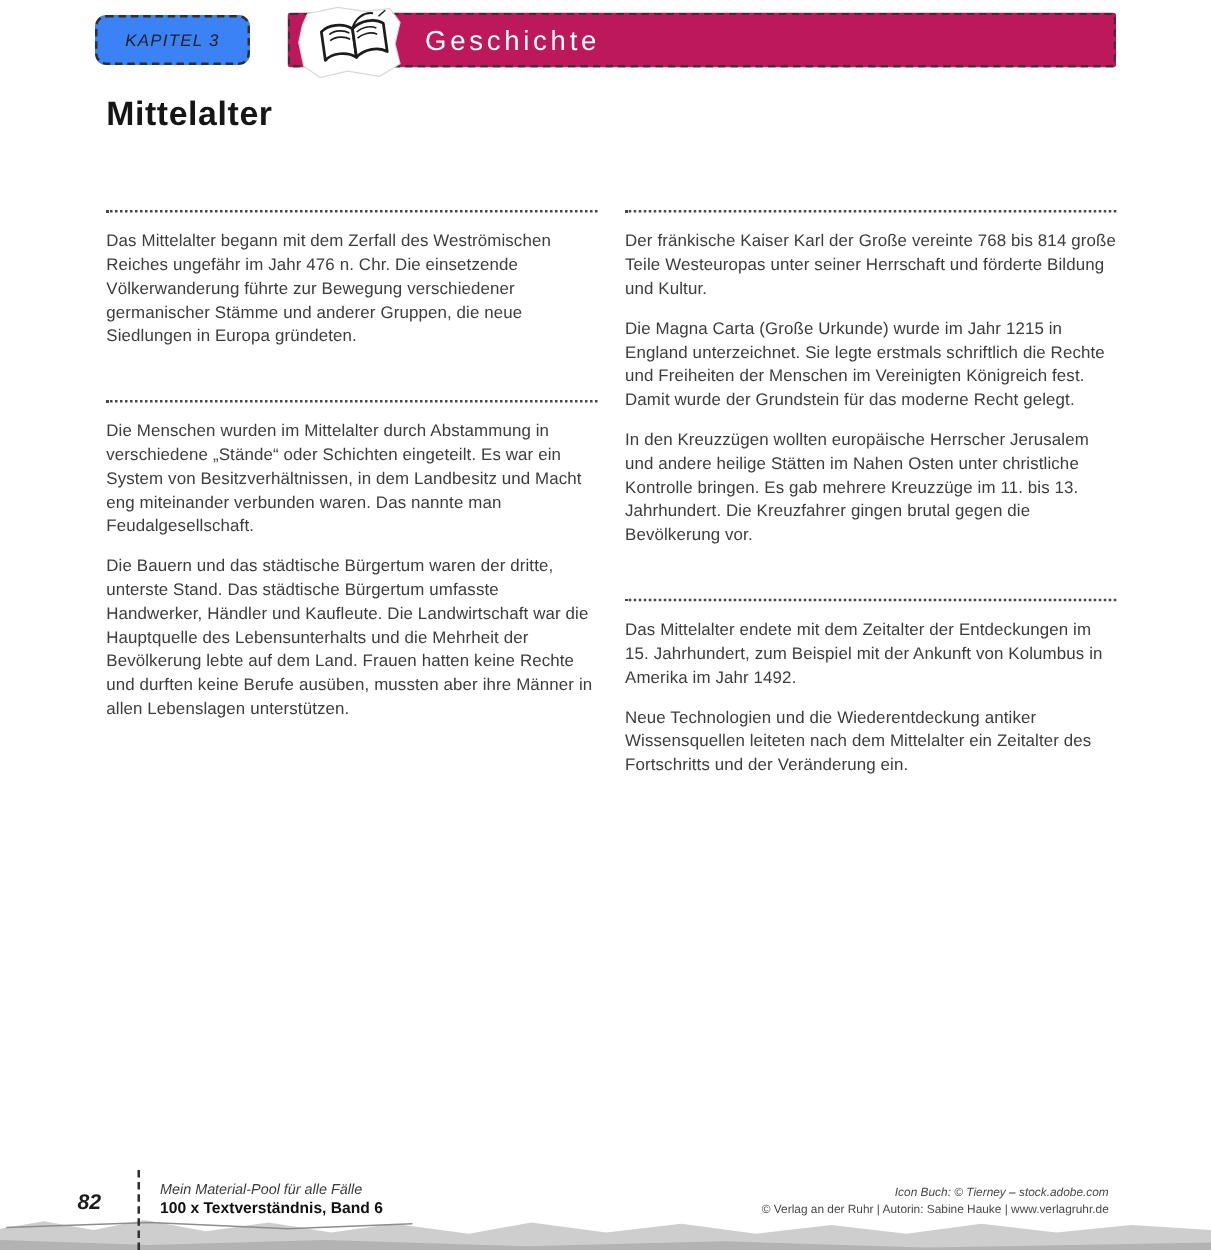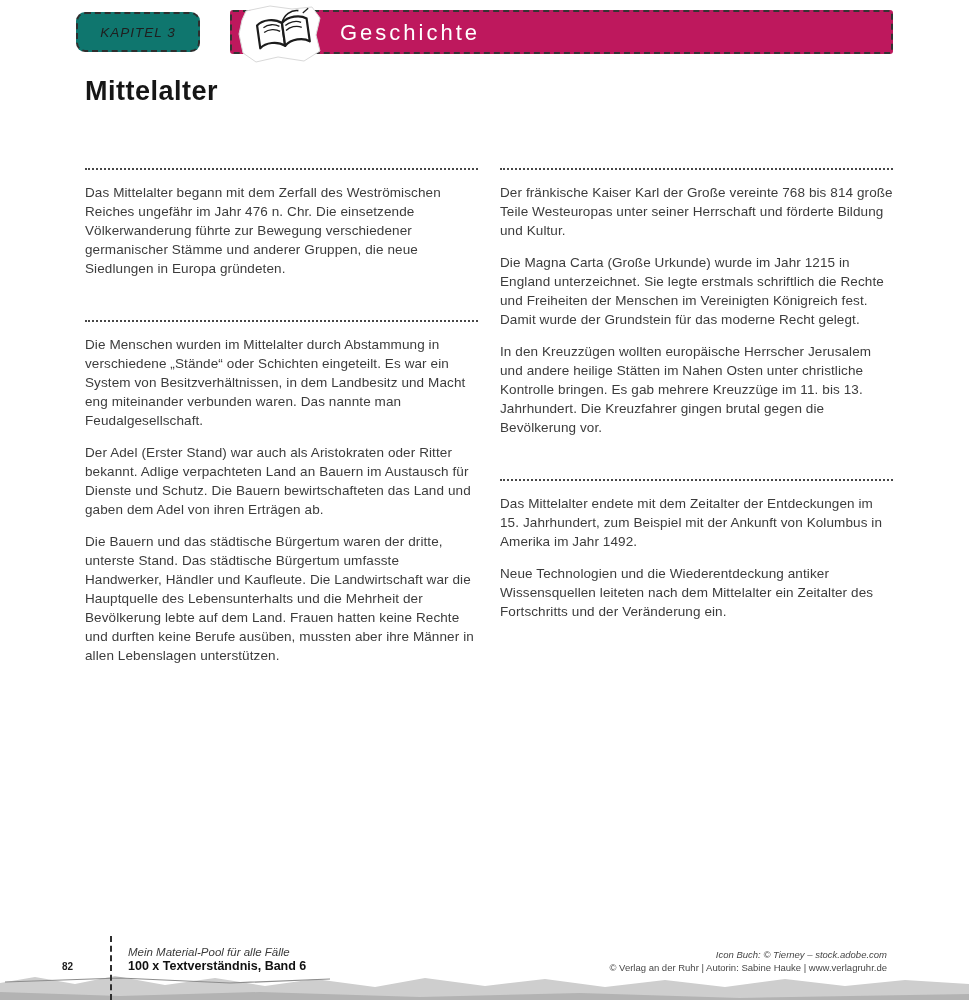--- a/index.html
+++ b/index.html
@@ -14,21 +14,21 @@
   }
 
   
   .header { position:absolute; top:10px; left:0; width:100%; height:50px; }
 
   .chapter-box {
     position:absolute; left:76px; top:2px;
     width:124px; height:40px;
     border:2px dashed #2e2e2e;
     border-radius:9px;
-    background:#0f766e;
+    background:#3b82f6;
     display:flex; align-items:center; justify-content:center;
     font-style:italic; font-size:13.5px; letter-spacing:1px; color:#1f1f1f;
   }
 
   .banner {
     position:absolute; left:230px; top:0;
     width:663px; height:44px;
     background:#be185d;
     border:2px dashed #343434;
     border-radius:3px;
@@ -77,21 +77,21 @@
   .footer { position:absolute; left:0; bottom:0; width:969px; height:80px; }
 
   .torn-edge { position:absolute; left:0; bottom:0; width:969px; height:32px; z-index:1; }
 
   .footer-dash {
     position:absolute; left:110px; bottom:0; height:64px;
     border-left:2px dashed #2f2f2f; z-index:3;
   }
   .page-number {
     position:absolute; left:62px; bottom:28px;
-    font-size:10px; font-weight:bold; color:#1d1d1d; z-index:3;
+    font-size:17px; font-weight:bold; color:#1d1d1d; z-index:3;font-style:italic;
   }
   .series-title {
     position:absolute; left:128px; bottom:42px;
     font-style:italic; font-size:11.5px; color:#3a3a3a; z-index:3;margin-top:20px;
   }
   .book-title {
     position:absolute; left:128px; bottom:27px;
     font-weight:bold; font-size:12.5px; color:#101010; z-index:3;
   }
   .icon-credit {
@@ -135,21 +135,20 @@
   <h1 class="page-title">Mittelalter</h1>
 
   <div class="columns">
 
     <div class="col">
       <div class="dotted-divider"></div>
       <p>Das Mittelalter begann mit dem Zerfall des Weströmischen Reiches ungefähr im Jahr 476 n. Chr. Die einsetzende Völkerwanderung führte zur Bewegung verschiedener germanischer Stämme und anderer Gruppen, die neue Siedlungen in Europa gründeten.</p>
 
       <div class="dotted-divider section-gap"></div>
       <p>Die Menschen wurden im Mittelalter durch Abstammung in verschiedene „Stände“ oder Schichten eingeteilt. Es war ein System von Besitzverhältnissen, in dem Landbesitz und Macht eng miteinander verbunden waren. Das nannte man Feudalgesellschaft.</p>
-      <p>Der Adel (Erster Stand) war auch als Aristokraten oder Ritter bekannt. Adlige verpachteten Land an Bauern im Austausch für Dienste und Schutz. Die Bauern bewirtschafteten das Land und gaben dem Adel von ihren Erträgen ab.</p>
       <p>Die Bauern und das städtische Bürgertum waren der dritte, unterste Stand. Das städtische Bürgertum umfasste Handwerker, Händler und Kaufleute. Die Landwirtschaft war die Hauptquelle des Lebensunterhalts und die Mehrheit der Bevölkerung lebte auf dem Land. Frauen hatten keine Rechte und durften keine Berufe ausüben, mussten aber ihre Männer in allen Lebenslagen unterstützen.</p>
     </div>
 
     <div class="col">
       <div class="dotted-divider"></div>
       <p>Der fränkische Kaiser Karl der Große vereinte 768 bis 814 große Teile Westeuropas unter seiner Herrschaft und förderte Bildung und Kultur.</p>
       <p>Die Magna Carta (Große Urkunde) wurde im Jahr 1215 in England unterzeichnet. Sie legte erstmals schriftlich die Rechte und Freiheiten der Menschen im Vereinigten Königreich fest. Damit wurde der Grundstein für das moderne Recht gelegt.</p>
       <p>In den Kreuzzügen wollten europäische Herrscher Jerusalem und andere heilige Stätten im Nahen Osten unter christliche Kontrolle bringen. Es gab mehrere Kreuzzüge im 11. bis 13. Jahrhundert. Die Kreuzfahrer gingen brutal gegen die Bevölkerung vor.</p>
 
       <div class="dotted-divider section-gap"></div>

